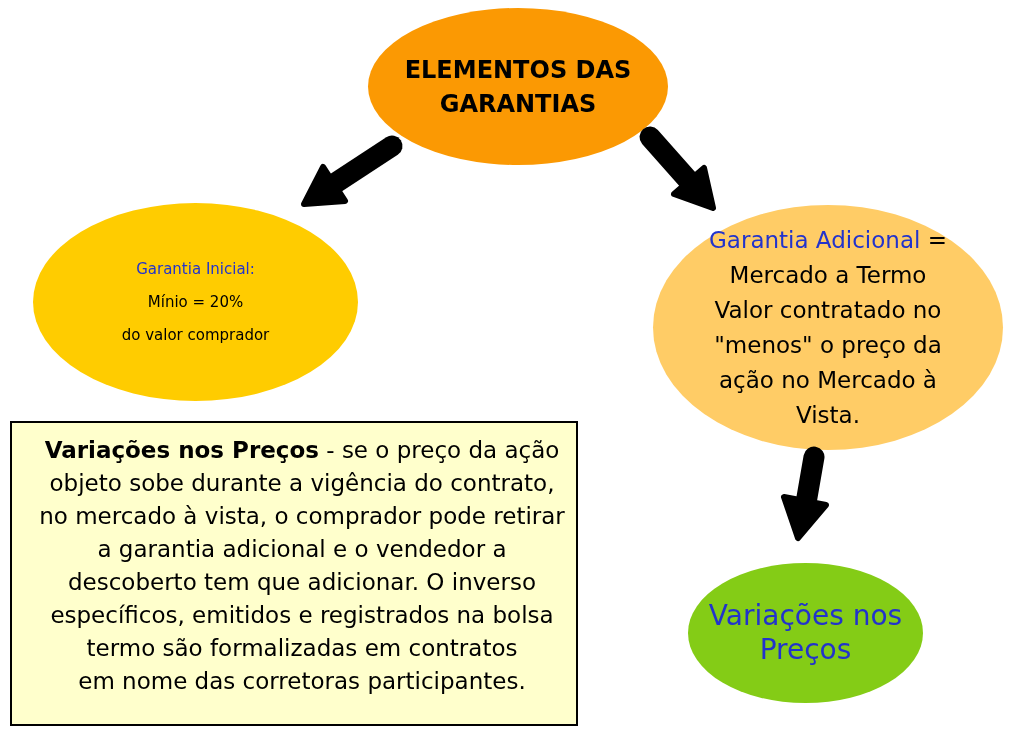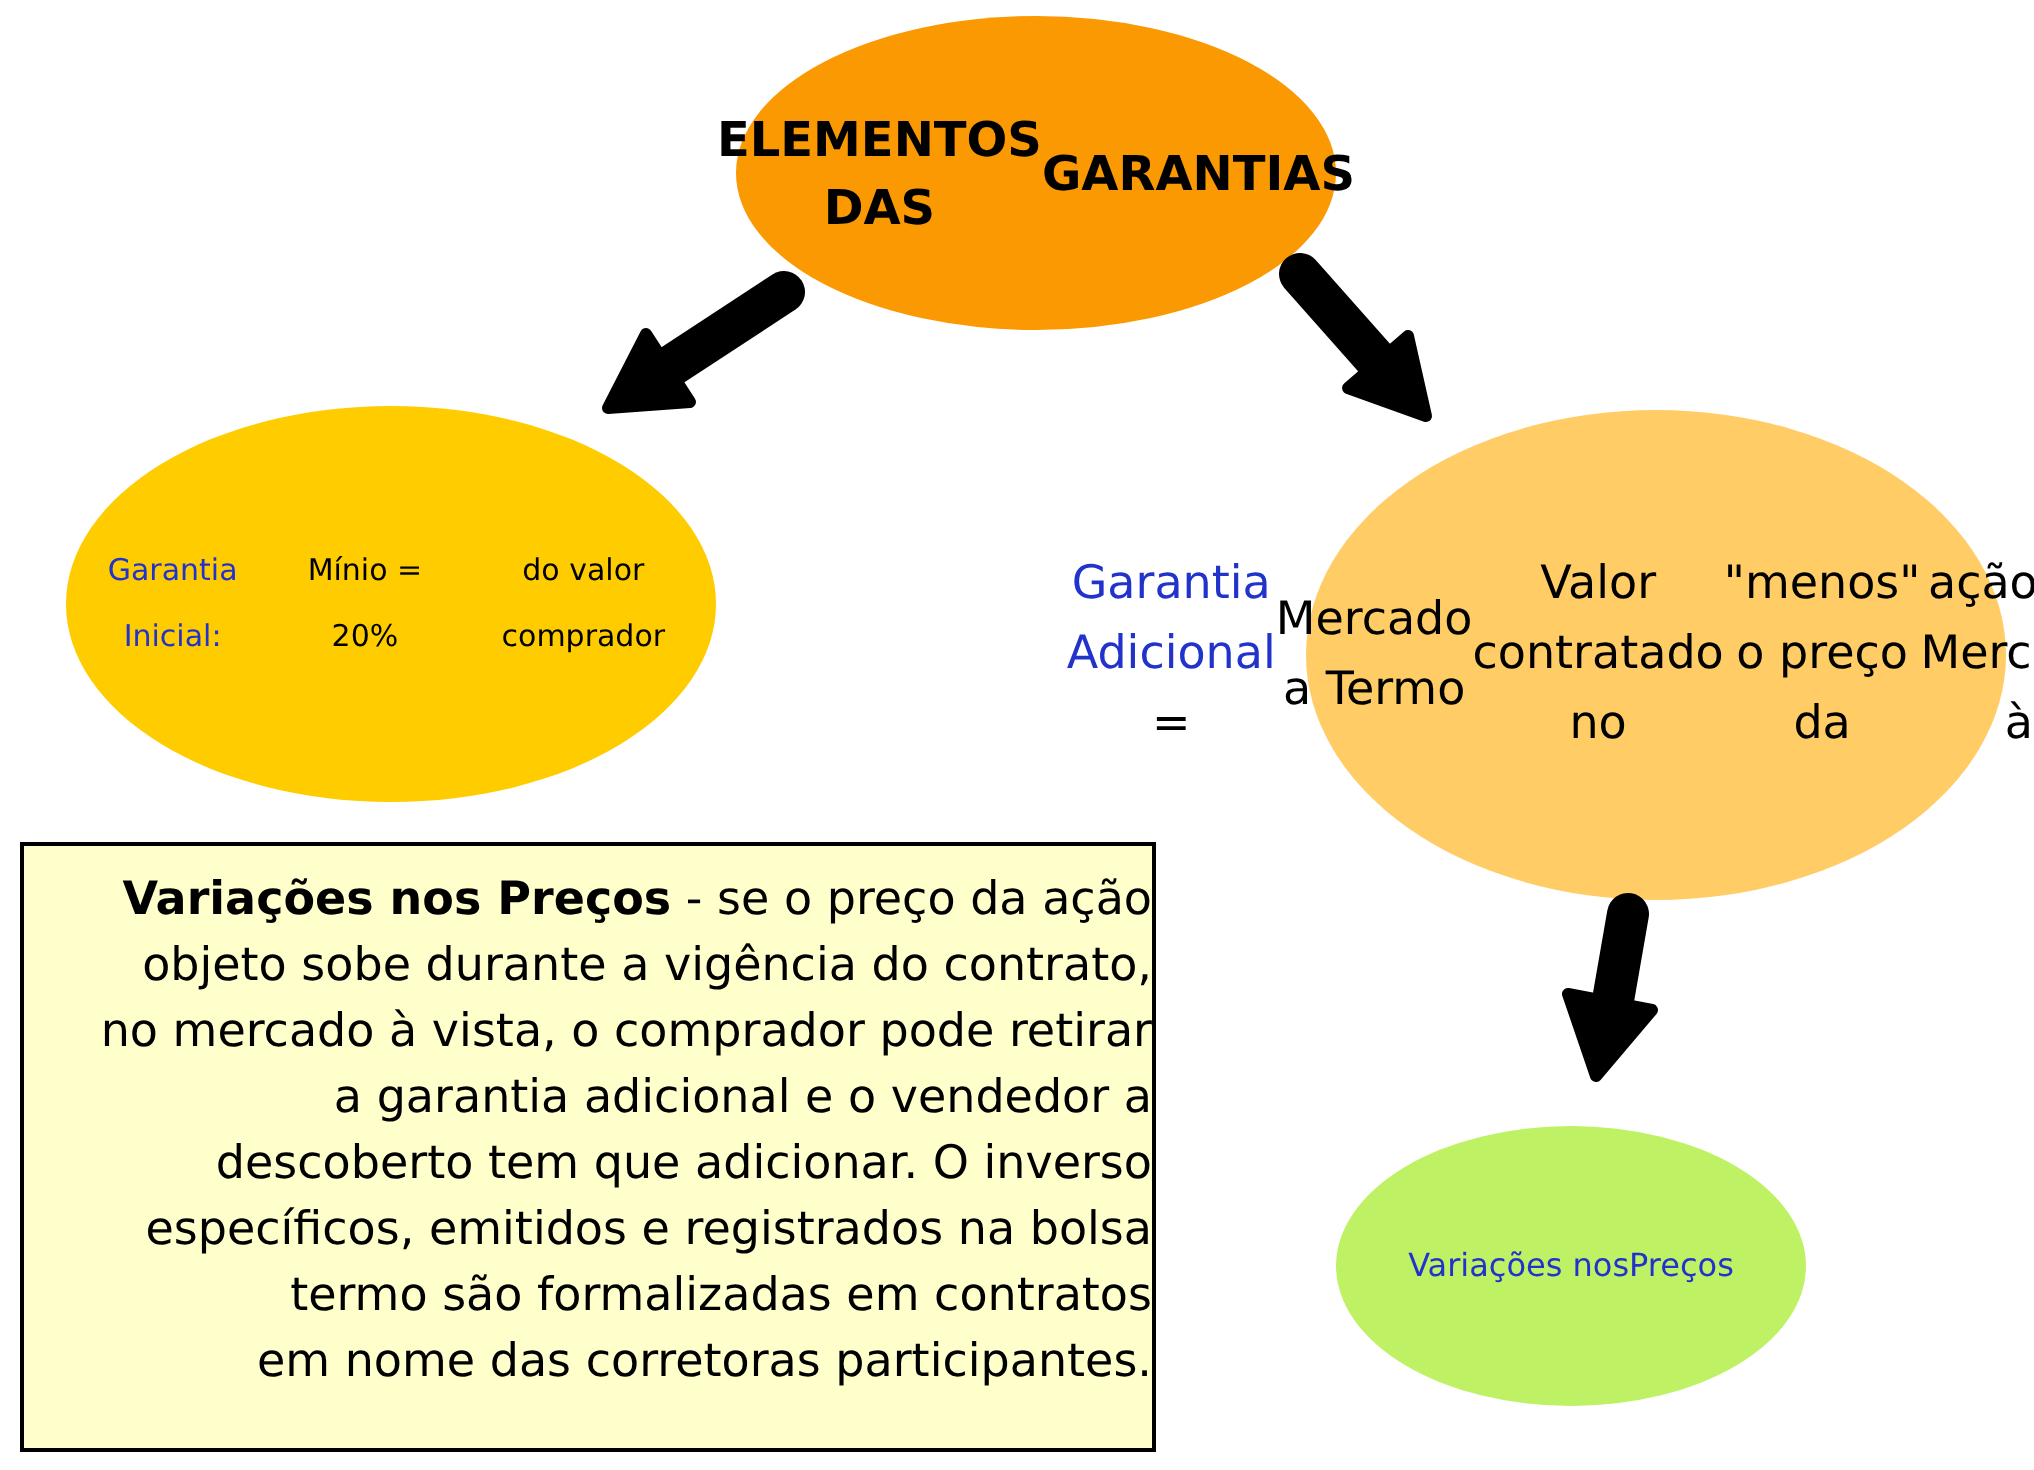--- a/index.html
+++ b/index.html
@@ -6,55 +6,55 @@
   .canvas{
     position:relative;
     width:1017px;height:735px;
     background:#ffffff;
     font-family:"DejaVu Sans","Liberation Sans",sans-serif;
     overflow:hidden;
   }
   .ellipse{
     position:absolute;
     border-radius:50%;
-    display:flex;flex-direction:row;
+    display:flex;flex-direction:column;
     align-items:center;justify-content:center;
     text-align:center;
   }
   .root-ellipse{
     left:368px;top:8px;width:300px;height:157px;
     background:#fb9903;
     font-weight:bold;font-size:24px;line-height:34px;color:#000000;
   }
   .left-ellipse{
     left:33px;top:203px;width:325px;height:198px;
     background:#ffcc00;
     font-size:15px;line-height:33px;color:#000000;
   }
   .right-ellipse{
     left:653px;top:205px;width:350px;height:245px;
     background:#ffcc66;
     font-size:23px;line-height:35px;color:#000000;text-align:center;
   }
   .bottom-ellipse{
-    left:668px;top:563px;width:235px;height:140px;
-    background:#bef264;
-    font-size:16px;line-height:34px;color:#2233cc;
+    left:688px;top:563px;width:235px;height:140px;
+    background:#84cc16;
+    font-size:28px;line-height:34px;color:#2233cc;
   }
   .blue{color:#2233cc;}
   .black{color:#000000;}
   .note-box{
     position:absolute;
     left:10px;top:421px;width:568px;height:305px;
     box-sizing:border-box;
     background:#ffffcc;
     border:2px solid #000000;
     padding:11px 0 0 16px;
     font-size:23px;line-height:33px;color:#000000;
-    text-align:right;
+    text-align:center;
   }
   .note-box b{font-weight:bold;}
   .arrows{
     position:absolute;left:0;top:0;width:1017px;height:735px;
     pointer-events:none;
   }
 </style>
 </head>
 <body>
 

